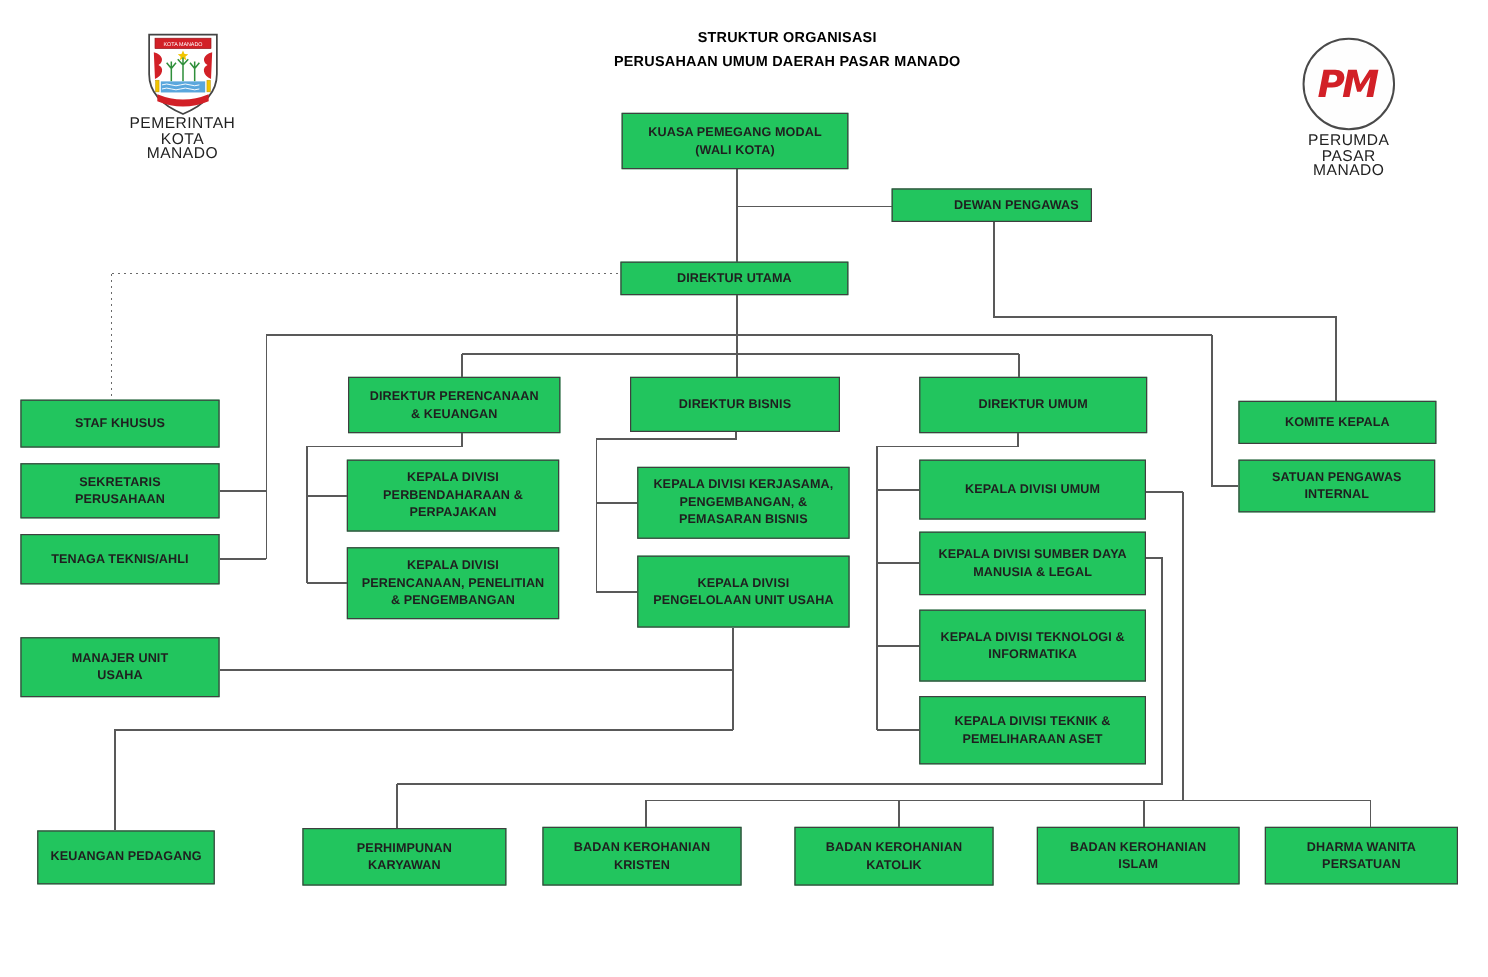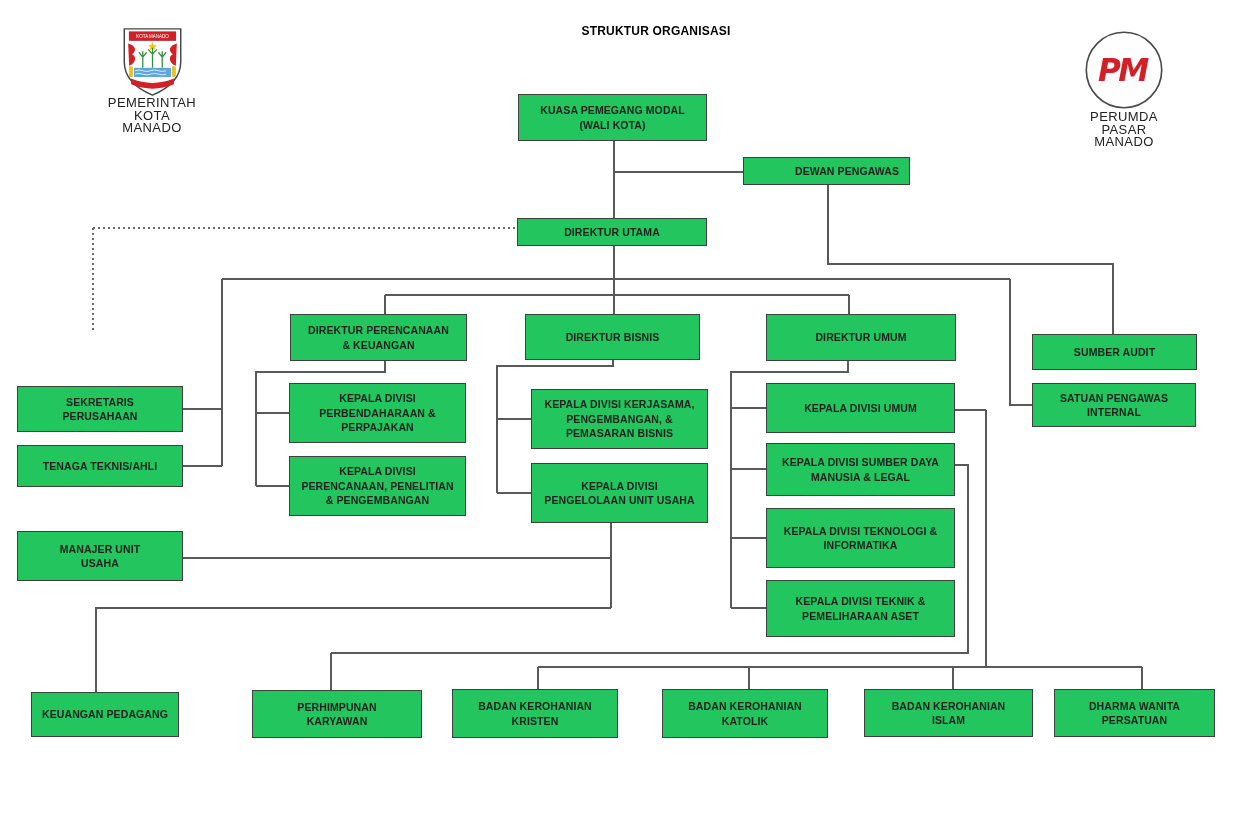--- a/index.html
+++ b/index.html
@@ -65,20 +65,21 @@
       <path d="M955 410 L986 410"></path>
     </g>
     <g stroke="#6a6a6a" stroke-width="1.2" fill="none" stroke-dasharray="2 3">
       <path d="M93 228 L517 228"></path>
       <path d="M93 228 L93 333"></path>
     </g>
   </svg>
 
   <div class="title">
     <div>STRUKTUR ORGANISASI</div>
+    <div>PERUSAHAAN UMUM DAERAH PASAR MANADO</div>
   </div>
 
   <div class="logo-block" style="left:107px;top:25px;width:90px;">
     <svg width="63" height="72" viewBox="0 0 64 74" style="display:block;margin:0 auto;">
       <path d="M3 4 H61 V38 Q61 60 32 72 Q3 60 3 38 Z" fill="#ffffff" stroke="#444" stroke-width="1.5"></path>
       <rect x="8" y="7" width="48" height="9" fill="#d22027" stroke="#8a1418" stroke-width="0.5"></rect>
       <text x="32" y="13.6" text-anchor="middle" font-size="4.6" fill="#ffffff" font-family="Liberation Sans, sans-serif">KOTA MANADO</text>
       <path d="M7 19 C15 21 16 27 11 30 C16 32 15 39 8 42 Z" fill="#d22027"></path>
       <path d="M57 19 C49 21 48 27 53 30 C48 32 49 39 56 42 Z" fill="#d22027"></path>
       <polygon points="32,17.5 33.3,20.6 36.5,20.8 34,22.9 34.9,26 32,24.2 29.1,26 30,22.9 27.5,20.8 30.7,20.6" fill="#f2c500"></polygon>
@@ -107,28 +108,29 @@
     <div class="logo-caption">
       <div>PERUMDA</div>
       <div>PASAR MANADO</div>
     </div>
   </div>
 
   <div class="node" style="left:518px;top:94px;width:189px;height:47px;">KUASA PEMEGANG MODAL
 (WALI KOTA)</div>
   <div class="node" style="left:743px;top:157px;width:167px;height:28px;padding-left:45px;">DEWAN PENGAWAS</div>
   <div class="node" style="left:517px;top:218px;width:190px;height:28px;">DIREKTUR UTAMA</div>
+  <div class="node" style="left:17px;top:333px;width:166px;height:40px;">STAF KHUSUS</div>
   <div class="node" style="left:17px;top:386px;width:166px;height:46px;">SEKRETARIS
 PERUSAHAAN</div>
   <div class="node" style="left:17px;top:445px;width:166px;height:42px;">TENAGA TEKNIS/AHLI</div>
   <div class="node" style="left:290px;top:314px;width:177px;height:47px;">DIREKTUR PERENCANAAN
 &amp; KEUANGAN</div>
   <div class="node" style="left:525px;top:314px;width:175px;height:46px;">DIREKTUR BISNIS</div>
   <div class="node" style="left:766px;top:314px;width:190px;height:47px;">DIREKTUR UMUM</div>
-  <div class="node" style="left:1032px;top:334px;width:165px;height:36px;">SUMBER AUDIT</div>
+  <div class="node" style="left:1032px;top:334px;width:165px;height:36px;">KOMITE KEPALA</div>
   <div class="node" style="left:1032px;top:383px;width:164px;height:44px;">SATUAN PENGAWAS
 INTERNAL</div>
   <div class="node" style="left:289px;top:383px;width:177px;height:60px;">KEPALA DIVISI
 PERBENDAHARAAN &amp;
 PERPAJAKAN</div>
   <div class="node" style="left:289px;top:456px;width:177px;height:60px;">KEPALA DIVISI
 PERENCANAAN, PENELITIAN
 &amp; PENGEMBANGAN</div>
   <div class="node" style="left:531px;top:389px;width:177px;height:60px;">KEPALA DIVISI KERJASAMA,
 PENGEMBANGAN, &amp;

